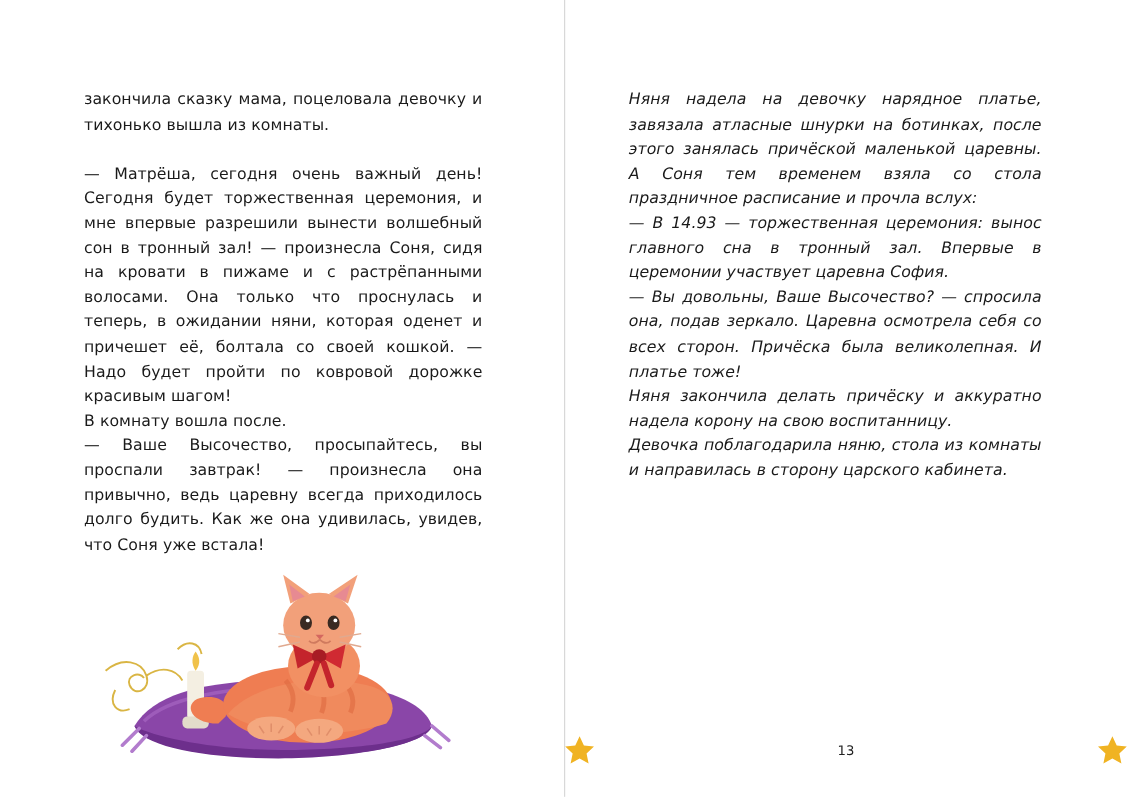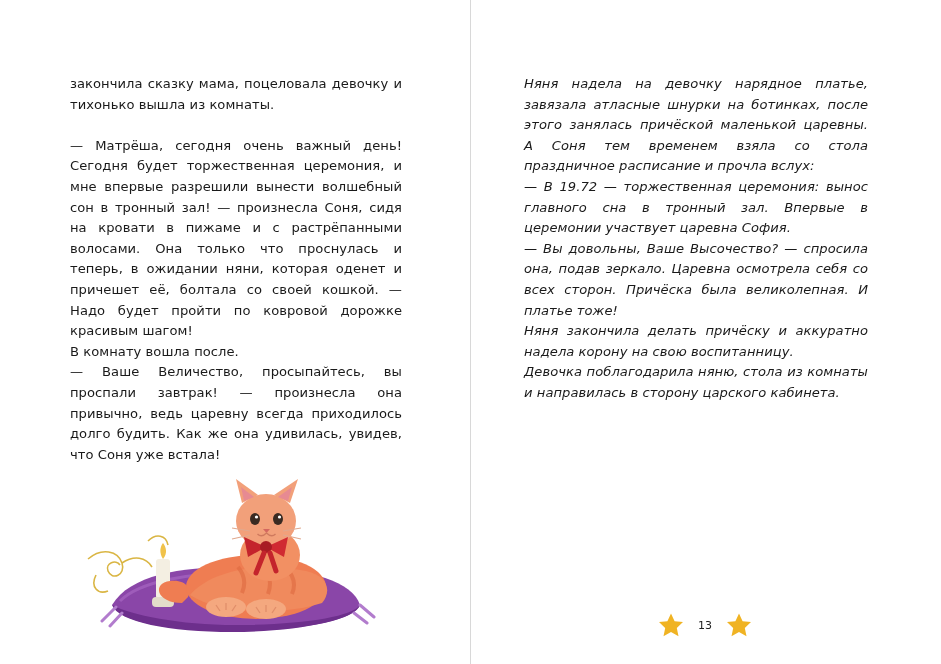--- a/index.html
+++ b/index.html
@@ -68,21 +68,21 @@
     height: 180px;
   }
   
   .folio {
     position: absolute;
     left: 0;
     right: 0;
     bottom: 26px;
     display: flex;
     align-items: center;
-    justify-content: center;
+    justify-content: space-between;
     gap: 14px;
   }
   .folio .num {
     font-size: 11px;
     color: #222;
     font-family: "DejaVu Sans", sans-serif;
   }
   .star {
     display: block;
   }
@@ -92,21 +92,21 @@
 
 <div class="spread">
 
   <div class="gutter"></div>
 
   <div class="page page-left">
     <div class="col">
       <p>закончила сказку мама, поцеловала девочку и тихонько вышла из комнаты.</p>
       <p class="gap">— Матрёша, сегодня очень важный день! Сегодня будет торжественная церемония, и мне впервые разрешили вынести волшебный сон в тронный зал! — произнесла Соня, сидя на кровати в пижаме и с растрёпанными волосами. Она только что проснулась и теперь, в ожидании няни, которая оденет и причешет её, болтала со своей кошкой. — Надо будет пройти по ковровой дорожке красивым шагом!</p>
       <p>В комнату вошла после.</p>
-      <p>— Ваше Величество, просыпайтесь, вы проспали завтрак! — произнесла она привычно, ведь царевну всегда приходилось долго будить. Как же она удивилась, увидев, что Соня уже встала!</p>
+      <p>— Ваше Высочество, просыпайтесь, вы проспали завтрак! — произнесла она привычно, ведь царевну всегда приходилось долго будить. Как же она удивилась, увидев, что Соня уже встала!</p>
     </div>
 
     <div class="illustration">
       <svg width="330" height="180" viewBox="0 0 330 180" xmlns="http://www.w3.org/2000/svg">
 
         <g>
           <path d="M52 150 C 70 120, 120 112, 175 112 C 240 112, 292 124, 300 150 C 292 168, 230 176, 172 176 C 112 176, 62 168, 52 150 Z" fill="#8a46a8"></path>
           <path d="M52 150 C 70 160, 120 170, 175 170 C 240 170, 292 162, 300 150 C 296 166, 232 177, 172 177 C 110 177, 58 167, 52 150 Z" fill="#6d2f8c"></path>
           <path d="M60 146 C 80 126, 130 118, 178 118" stroke="#a765c2" stroke-width="3" fill="none" opacity="0.7"></path>
 
@@ -166,21 +166,21 @@
           <path d="M156 150 l4 6 M166 148 l0 7 M176 150 l-4 6" stroke="#e08e6a" stroke-width="1.3"></path>
           <path d="M196 152 l4 6 M206 150 l0 7 M216 152 l-4 6" stroke="#e08e6a" stroke-width="1.3"></path>
         </g>
       </svg>
     </div>
   </div>
 
   <div class="page page-right">
     <div class="col">
       <p>Няня надела на девочку нарядное платье, завязала атласные шнурки на ботинках, после этого занялась причёской маленькой царевны. А Соня тем временем взяла со стола праздничное расписание и прочла вслух:</p>
-      <p>— В 19.72 — торжественная церемония: вынос главного сна в тронный зал. Впервые в церемонии участвует царевна София.</p>
+      <p>— В 14.93 — торжественная церемония: вынос главного сна в тронный зал. Впервые в церемонии участвует царевна София.</p>
       <p>— Вы довольны, Ваше Высочество? — спросила она, подав зеркало. Царевна осмотрела себя со всех сторон. Причёска была великолепная. И платье тоже!</p>
       <p>Няня закончила делать причёску и аккуратно надела корону на свою воспитанницу.</p>
       <p>Девочка поблагодарила няню, стола из комнаты и направилась в сторону царского кабинета.</p>
     </div>
 
     <div class="folio">
       <span>
         <svg class="star" width="26" height="26" viewBox="0 0 26 26" xmlns="http://www.w3.org/2000/svg">
           <path d="M13 1.5 L16.6 9.2 L25 10.1 L18.8 15.9 L20.5 24.2 L13 20 L5.5 24.2 L7.2 15.9 L1 10.1 L9.4 9.2 Z" fill="#f0b323"></path>
         </svg>

